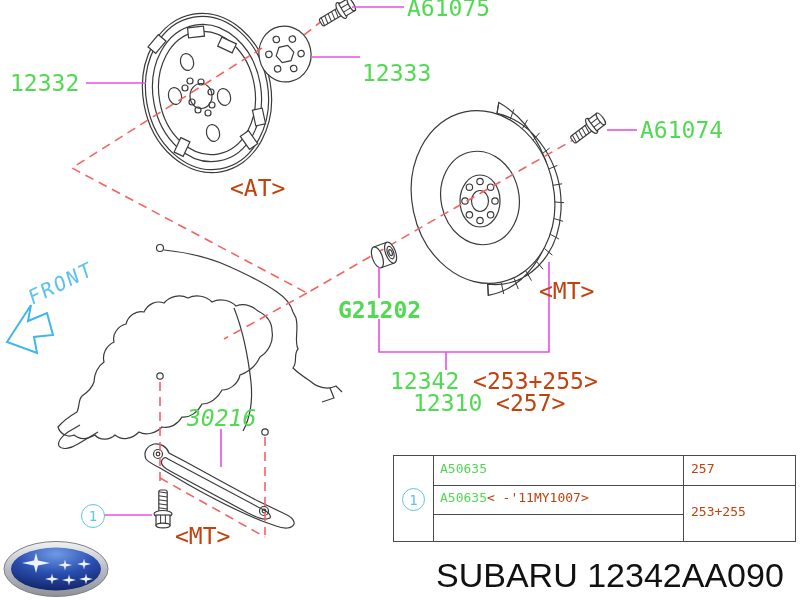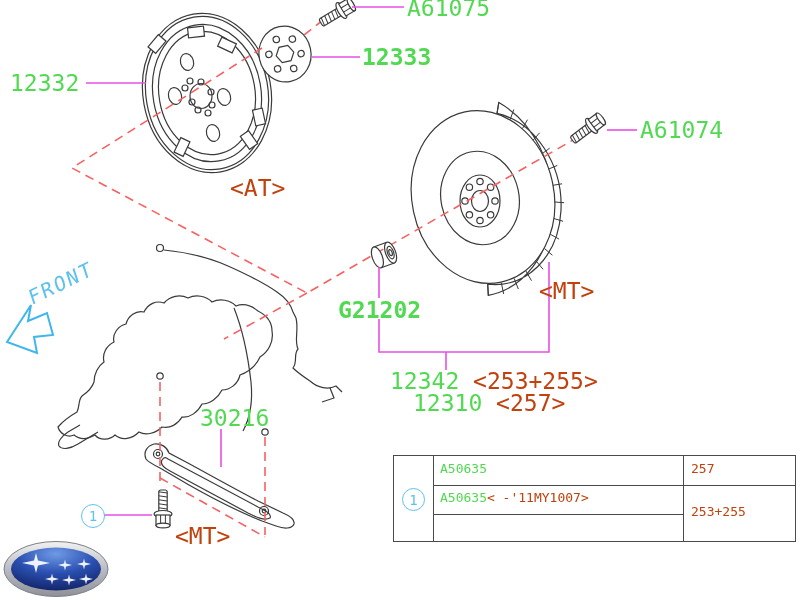--- a/index.html
+++ b/index.html
@@ -174,24 +174,24 @@
         <polygon points="74,23 80,21.6 81,17.5 82,21.6 88,23 82,24.4 81,28.5 80,24.4"></polygon>
         <polygon points="42,38 48,36.6 49,32.5 50,36.6 56,38 50,39.4 49,43.5 48,39.4"></polygon>
         <polygon points="59,39 65,37.6 66,33.5 67,37.6 73,39 67,40.4 66,44.5 65,40.4"></polygon>
         <polygon points="76,38 82,36.6 83,32.5 84,36.6 90,38 84,39.4 83,43.5 82,39.4"></polygon>
       </g>
     </g>
   </svg>
 
   <div class="lbl g" style="left:10px;top:72px;">12332</div>
   <div class="lbl g" style="left:407px;top:-3px;">A61075</div>
-  <div class="lbl g" style="left:362px;top:46px;font-weight:bold;">12333</div>
+  <div class="lbl g" style="left:362px;top:62px;">12333</div>
   <div class="lbl g" style="left:640px;top:119px;">A61074</div>
   <div class="lbl g" style="left:338px;top:299px;font-weight:bold;">G21202</div>
-  <div class="lbl g" style="left:200px;top:407px;">30216</div>
+  <div class="lbl g" style="left:187px;top:407px;font-style:italic;">30216</div>
 
   <div class="lbl" style="left:390px;top:370px;"><span class="g">12342</span><span> </span><span class="c">&lt;253+255&gt;</span></div>
   <div class="lbl" style="left:413px;top:392px;"><span class="g">12310</span><span> </span><span class="c">&lt;257&gt;</span></div>
 
   <div class="lbl c" style="left:230px;top:177px;">&lt;AT&gt;</div>
   <div class="lbl c" style="left:539px;top:280px;">&lt;MT&gt;</div>
   <div class="lbl c" style="left:175px;top:525px;">&lt;MT&gt;</div>
   <div class="front-text">FRONT</div>
 
   <div class="marker" style="left:81px;top:504px;width:22px;height:22px;">
@@ -206,14 +206,15 @@
   </div>
   <div class="marker" style="left:402px;top:488px;width:21px;height:21px;">
       <span>1</span>
     </div>
 
   <div class="tbl-text g" style="left:440px;top:462px;">A50635</div>
   <div class="tbl-text c" style="left:691px;top:462px;">257</div>
   <div class="tbl-text" style="left:440px;top:491px;"><span class="g">A50635</span><span class="c">&lt; -'11MY1007&gt;</span></div>
   <div class="tbl-text c" style="left:691px;top:505px;">253+255</div>
 
+  <div class="footer"><span>SUBARU</span><span> </span><span>12342AA090</span></div>
 
 </div>
 
 </body></html>

